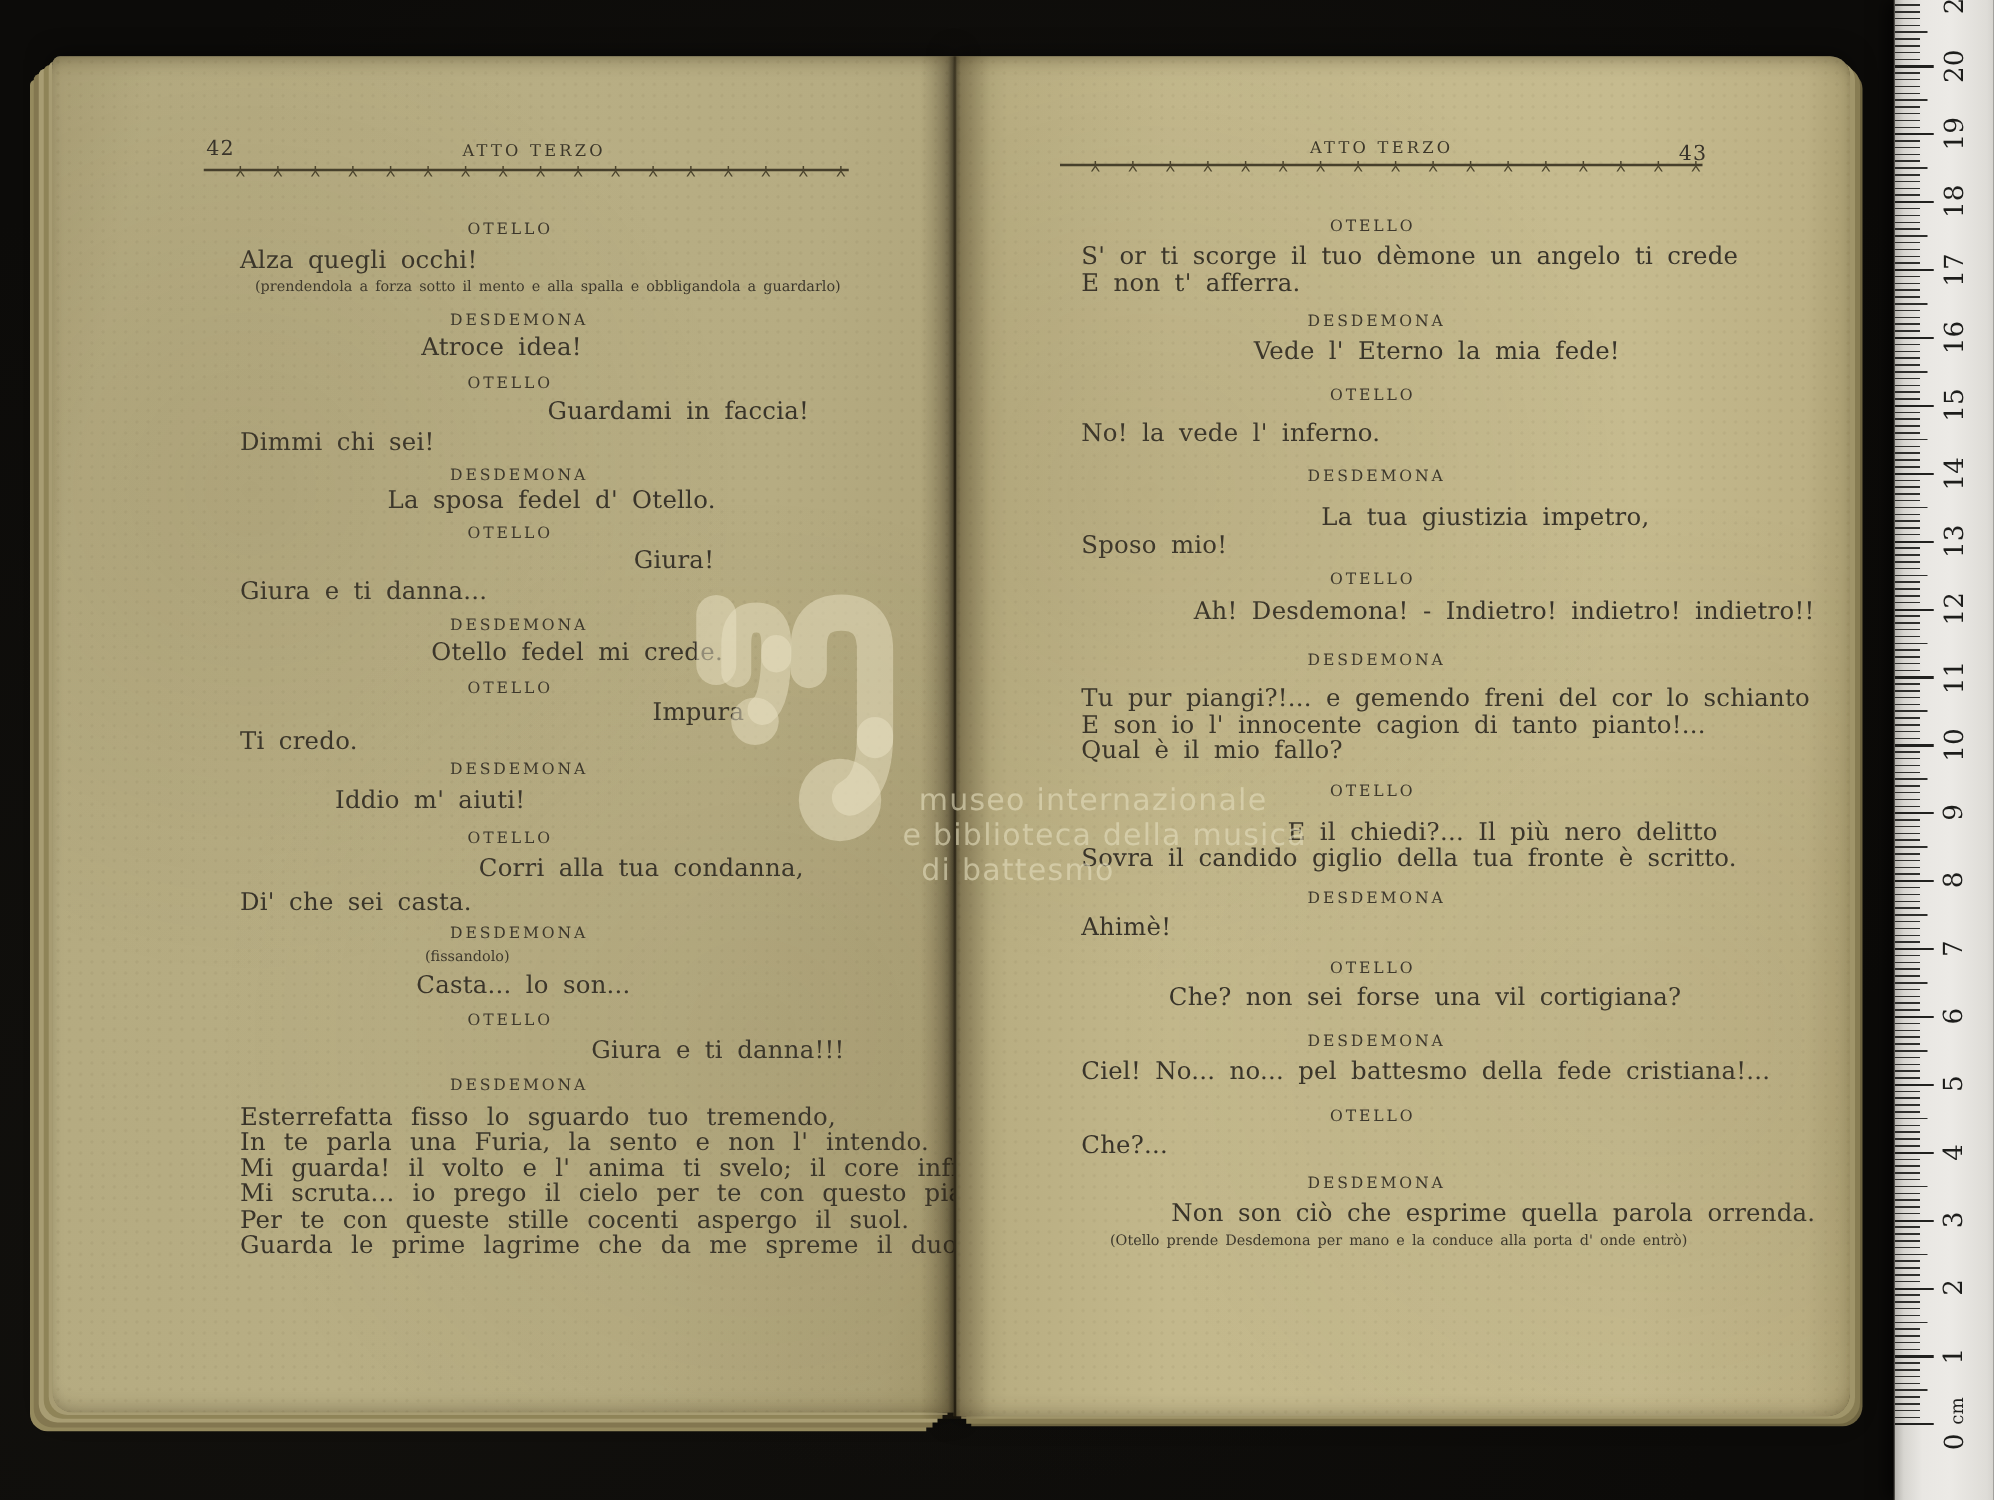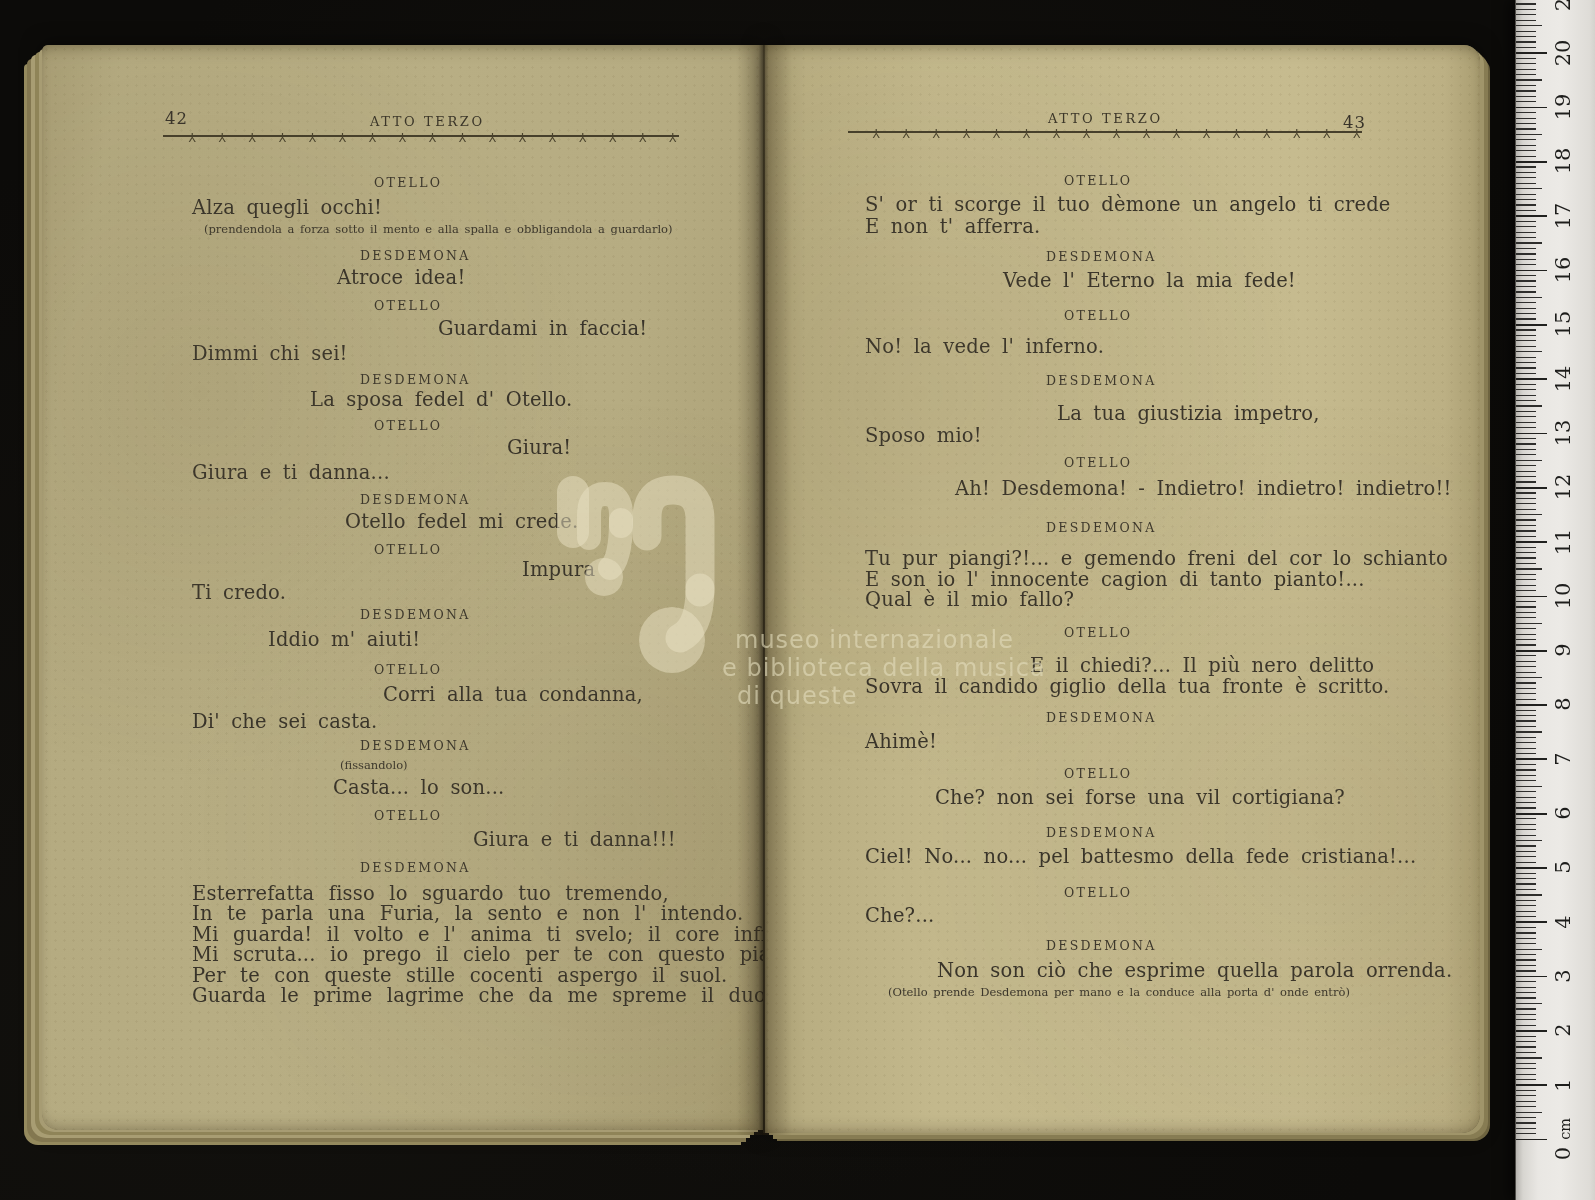--- a/index.html
+++ b/index.html
@@ -201,21 +201,21 @@
         <path d="M 94 66 V 48 Q 94 20 120 20 Q 147 20 147 50 V 122" stroke-width="29"></path>
         <path d="M 147 118 Q 147 158 127 168" stroke-width="29"></path>
       </g>
       <g fill="rgba(233,226,196,0.50)">
         <circle cx="51" cy="107" r="19"></circle>
         <circle cx="119" cy="170" r="33"></circle>
       </g>
     </svg>
     <div class="wm-text" style="left:722px;top:654px">e biblioteca della musica</div>
     <div class="wm-text" style="left:735px;top:626px">museo internazionale</div>
-    <div class="wm-text" style="left:737px;top:682px">di queste</div>
+    <div class="wm-text" style="left:737px;top:682px">di battesmo</div>
   </div>
 
   <div class="ruler">
     <div class="ticks t-mm"></div>
     <div class="ticks t-half"></div>
     <div class="ticks t-cm"></div>
 
     <div class="rlabel" style="top:1121px">
       <span class="rl-rot">
           <span>0</span>

